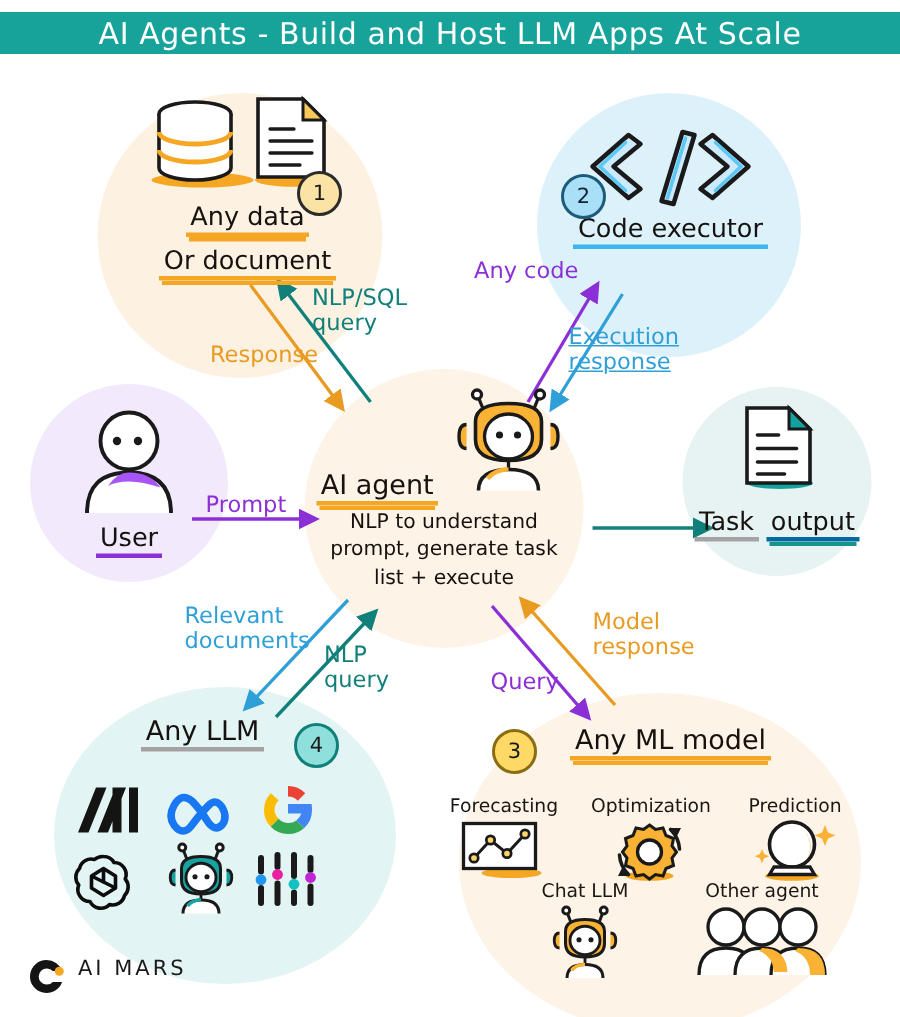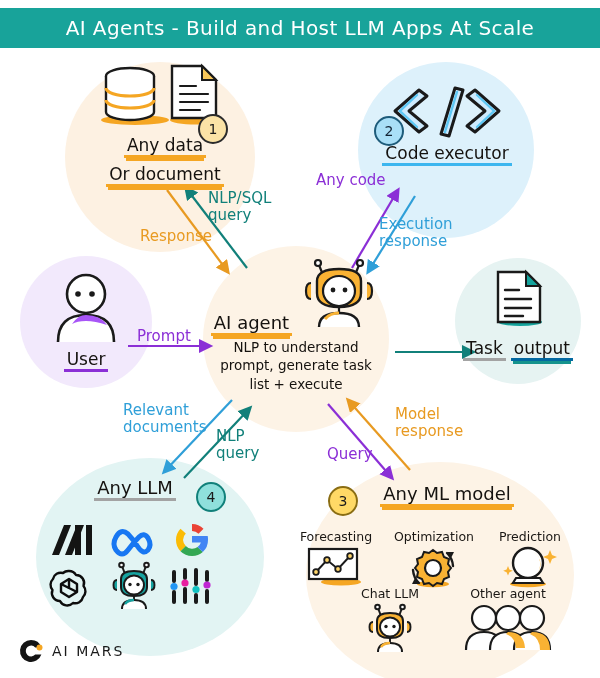--- a/index.html
+++ b/index.html
@@ -5,21 +5,21 @@
   html,body{margin:0;padding:0;}
   body{
     width:600px;height:678px;position:relative;overflow:hidden;
     background:#ffffff;
     font-family:"DejaVu Sans","Liberation Sans",sans-serif;
   }
   .stage{position:absolute;inset:0;}
 
   
   .banner{
-    position:absolute;left:0;top:8px;width:600px;height:40px;
+    position:absolute;left:0;top:8px;width:600px;height:28px;
     background:#18a39a;display:flex;align-items:center;justify-content:center;
   }
   .banner-text{
     color:#ffffff;font-size:20px;letter-spacing:.4px;white-space:nowrap;
     font-family:"DejaVu Sans","Liberation Sans",sans-serif;
   }
 
   
   .blob{position:absolute;border-radius:50%;z-index:0;}
 
@@ -51,21 +51,21 @@
     position:absolute;font-size:15px;line-height:1.15;z-index:7;white-space:nowrap;
   }
 
   svg.wires{position:absolute;inset:0;width:600px;height:678px;z-index:2;}
   svg.icons{overflow:visible;}
 
   
   .cap{position:absolute;font-size:12.5px;color:#1a1714;white-space:nowrap;z-index:5;text-align:center;}
 
   
-  .footer{position:absolute;left:18px;bottom:14px;display:flex;align-items:center;gap:8px;z-index:8;}
+  .footer{position:absolute;left:18px;bottom:14px;display:flex;align-items:flex-start;gap:8px;z-index:8;}
   .footer-text{font-size:14px;letter-spacing:2px;color:#1a1a1a;}
 </style>
 </head>
 <body>
 
 <div class="stage">
 
   <div class="banner">
     <div class="banner-text">AI Agents - Build and Host LLM Apps At Scale</div>
   </div>
@@ -114,21 +114,21 @@
   <div class="alabel" style="left:208px;top:190px;color:#11807a;">
     <div>NLP/SQL</div>
     <div>query</div>
   </div>
   <div class="alabel" style="left:140px;top:228px;color:#e89a21;">
     <div>Response</div>
   </div>
   <div class="alabel" style="left:316px;top:172px;color:#8b2fd6;">
     <div>Any code</div>
   </div>
-  <div class="alabel" style="left:379px;top:216px;color:#2f9fd8;">
+  <div class="alabel" style="left:379px;top:216px;color:#2f9fd8;text-decoration:underline;">
     <div>Execution</div>
     <div>response</div>
   </div>
   <div class="alabel" style="left:137px;top:328px;color:#8b2fd6;">
     <div>Prompt</div>
   </div>
   <div class="alabel" style="left:123px;top:402px;color:#2f9fd8;">
     <div>Relevant</div>
     <div>documents</div>
   </div>

